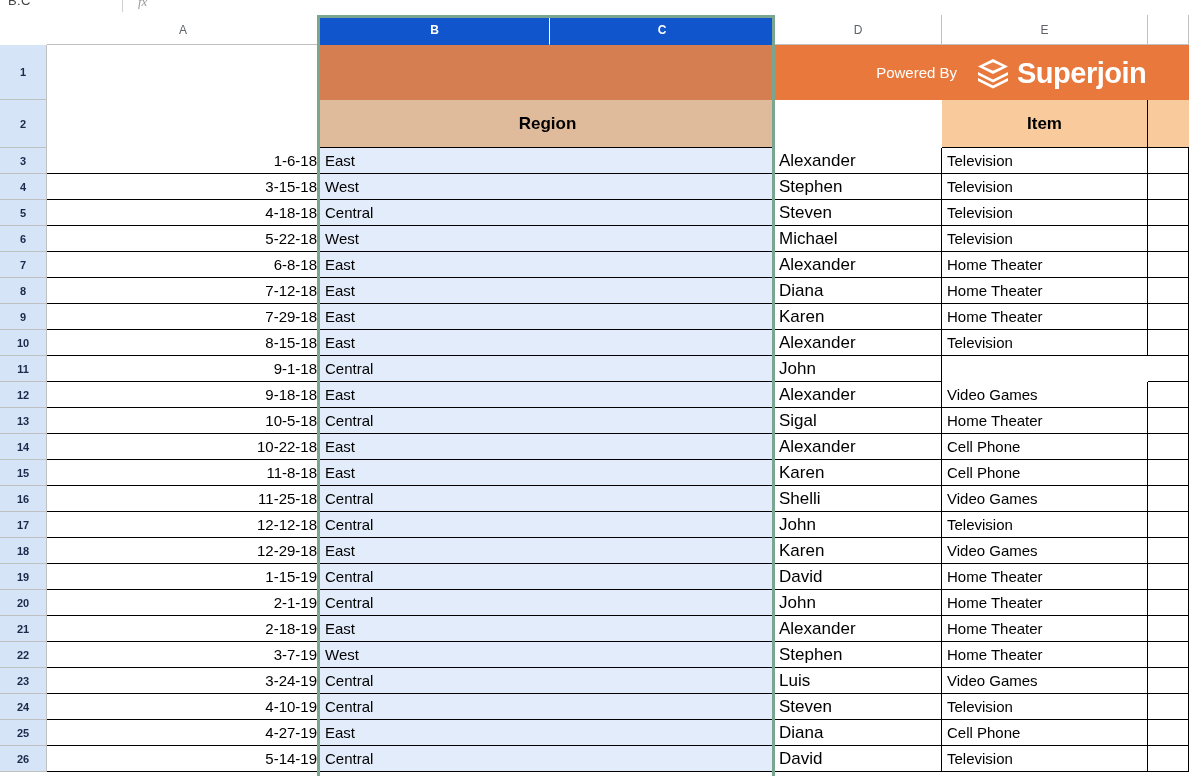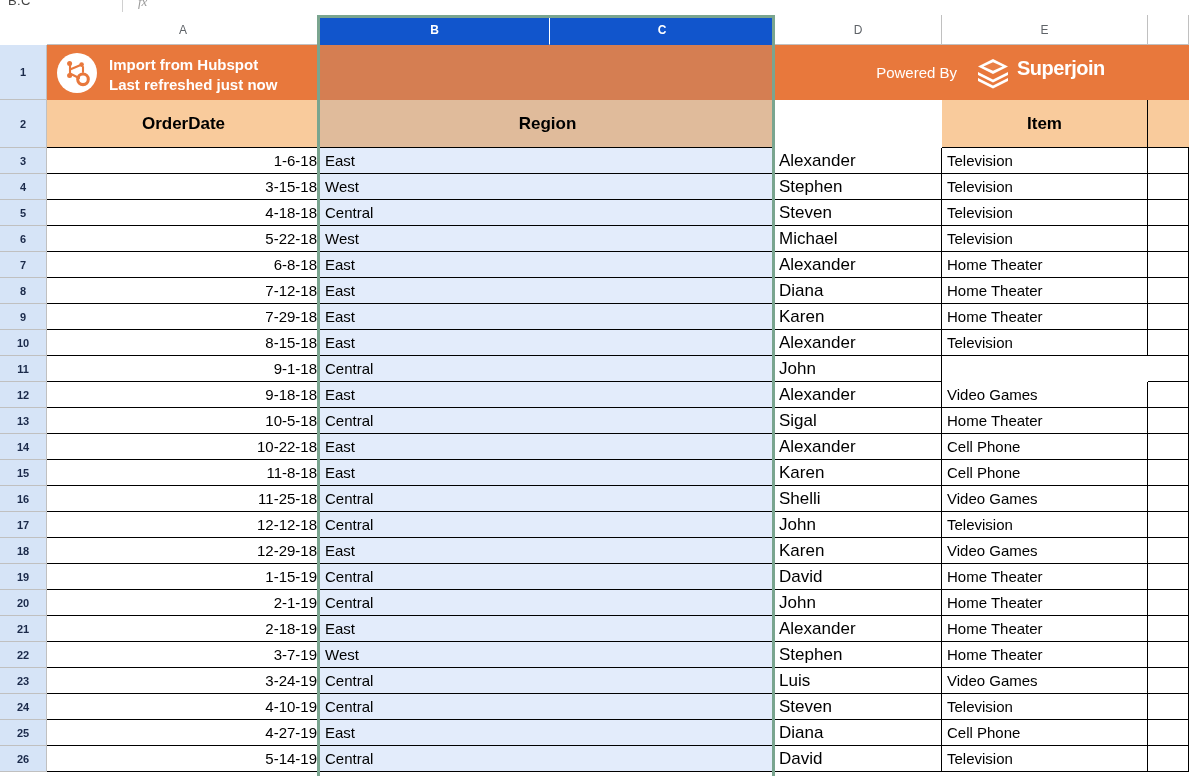--- a/index.html
+++ b/index.html
@@ -133,21 +133,21 @@
   }
   #hs-text div { white-space: nowrap; }
 
   #powered-by {
     position: absolute; right: 232px; top: 19px;
     color: #fff; font-size: 15px; white-space: nowrap;
   }
   #sj-mark { position: absolute; right: 178px; top: 12px; width: 36px; height: 32px; }
   #sj-word {
     position: absolute; right: 0px; top: 12px; width: 172px;
-    color: #fff; font-size: 20px; font-weight: bold; letter-spacing: -.5px;
+    color: #fff; font-size: 29px; font-weight: bold; letter-spacing: -.5px;
     white-space: nowrap;
   }
 
   
   .hdr2 {
     position: absolute; top: 85px; height: 48px;
     display: flex; align-items: center; justify-content: center;
     font-weight: bold; font-size: 17px; color: #000;
     border-bottom: 1px solid #000;
   }
@@ -208,61 +208,40 @@
       <div class="rowh" style="top: 549px; height: 26px;">19</div>
       <div class="rowh" style="top: 575px; height: 26px;">20</div>
       <div class="rowh" style="top: 601px; height: 26px;">21</div>
       <div class="rowh" style="top: 627px; height: 26px;">22</div>
       <div class="rowh" style="top: 653px; height: 26px;">23</div>
       <div class="rowh" style="top: 679px; height: 26px;">24</div>
       <div class="rowh" style="top: 705px; height: 26px;">25</div>
       <div class="rowh" style="top: 731px; height: 26px;">26</div>
     </div>
 
-  <div class="banner" id="banner-a">
-    <div id="hs-badge">
-      <svg viewBox="0 0 40 40" width="40" height="40" aria-hidden="true">
-        <g stroke="#e8783c" stroke-width="2.1" fill="none" stroke-linecap="round">
-          <path d="M13 12 L13 21"></path>
-          <path d="M13 16.5 L22.5 12.5"></path>
-          <path d="M13 20.5 L22 25"></path>
-          <path d="M26 14 L26 19"></path>
-        </g>
-        <circle cx="12.6" cy="10.6" r="2.5" fill="#e8783c"></circle>
-        <circle cx="12.6" cy="22.4" r="2.5" fill="#e8783c"></circle>
-        <circle cx="24.6" cy="11.6" r="2.3" fill="#e8783c"></circle>
-        <circle cx="26" cy="26.3" r="5.3" fill="none" stroke="#e8783c" stroke-width="3.1"></circle>
-      </svg>
-    </div>
-    <div id="hs-text">
-      <div>Import from Hubspot</div>
-      <div>Last refreshed just now</div>
-    </div>
-  </div>
 
   <div class="banner" id="banner-bc"></div>
 
   <div class="banner" id="banner-de">
     <div id="powered-by">Powered By</div>
     <div id="sj-mark">
       <svg viewBox="0 0 36 32" width="36" height="32" aria-hidden="true">
         <g fill="#ffffff">
           <path d="M18 2 L33 9.5 L18 17 L3 9.5 Z"></path>
           <path d="M3 15 L18 22.5 L33 15 L33 18 L18 25.5 L3 18 Z"></path>
           <path d="M3 21 L18 28.5 L33 21 L33 24 L18 31.5 L3 24 Z"></path>
         </g>
         <g fill="#e8783c">
           <path d="M18 5.2 L27.5 9.5 L18 13.8 L8.5 9.5 Z" opacity=".95"></path>
         </g>
       </svg>
     </div>
     <div id="sj-word">Superjoin</div>
   </div>
 
-  <div class="hdr2" id="hdr-a">OrderDate</div>
   <div class="hdr2" id="hdr-bc">Region</div>
   <div class="hdr2" id="hdr-e">Item</div>
   <div class="hdr2" id="hdr-f"></div>
 
   <div id="databody">
       <div class="cell c-date" style="left: 47px; width: 273px; top: 133px; height: 26px;">1-6-18</div>
       <div class="cell c-region" style="left: 320px; width: 455px; top: 133px; height: 26px;">East</div>
       <div class="cell c-sales" style="left: 775px; width: 167px; top: 133px; height: 26px;">Alexander</div>
       <div class="cell c-item" style="left: 942px; width: 206px; top: 133px; height: 26px;">Television</div>
       <div class="cell c-blank" style="left: 1148px; width: 41px; top: 133px; height: 26px;"></div>

